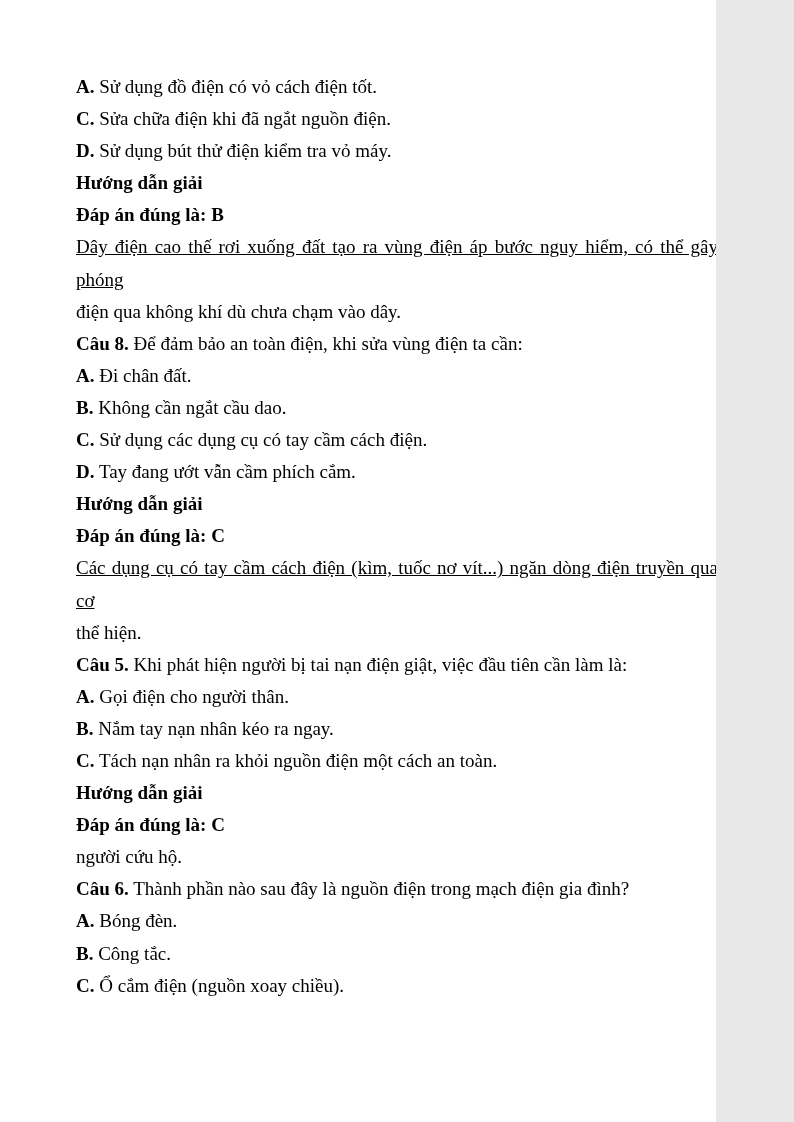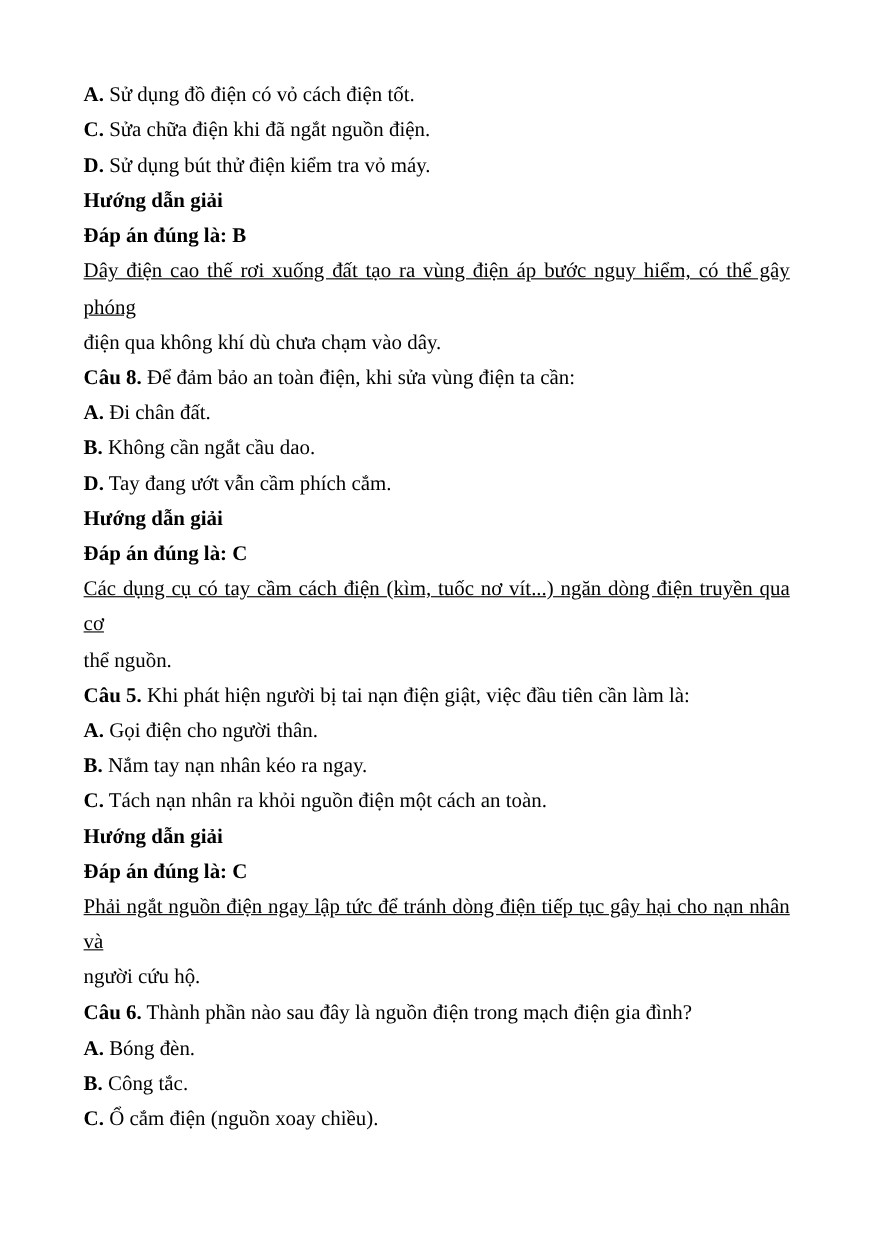--- a/index.html
+++ b/index.html
@@ -2,21 +2,21 @@
 <html lang="vi"><head>
 <meta charset="utf-8">
 <style>
   html, body {
     margin: 0;
     padding: 0;
     background: #e8e8e8;
   }
   .page {
     position: relative;
-    width: 794px;
+    width: 716px;
     height: 1122px;
     background: #ffffff;
     font-family: "Liberation Serif", "DejaVu Serif", serif;
     font-size: 19px;
     color: #000000;
     overflow: hidden;
   }
   .content {
     position: absolute;
     left: 76px;
@@ -45,31 +45,31 @@
       <div class="line"><span class="b">A.</span><span> Sử dụng đồ điện có vỏ cách điện tốt.</span></div>
       <div class="line"><span class="b">C.</span><span> Sửa chữa điện khi đã ngắt nguồn điện.</span></div>
       <div class="line"><span class="b">D.</span><span> Sử dụng bút thử điện kiểm tra vỏ máy.</span></div>
       <div class="line"><span class="b">Hướng dẫn giải</span><span></span></div>
       <div class="line"><span class="b">Đáp án đúng là: B</span><span></span></div>
       <div class="line stretch"><span class="b"></span><span>Dây điện cao thế rơi xuống đất tạo ra vùng điện áp bước nguy hiểm, có thể gây phóng</span></div>
       <div class="line"><span class="b"></span><span>điện qua không khí dù chưa chạm vào dây.</span></div>
       <div class="line"><span class="b">Câu 8.</span><span> Để đảm bảo an toàn điện, khi sửa vùng điện ta cần:</span></div>
       <div class="line"><span class="b">A.</span><span> Đi chân đất.</span></div>
       <div class="line"><span class="b">B.</span><span> Không cần ngắt cầu dao.</span></div>
+      <div class="line"><span class="b">C.</span><span> Sử dụng các dụng cụ có tay cầm cách điện.</span></div>
       <div class="line"><span class="b">D.</span><span> Tay đang ướt vẫn cầm phích cắm.</span></div>
       <div class="line"><span class="b">Hướng dẫn giải</span><span></span></div>
       <div class="line"><span class="b">Đáp án đúng là: C</span><span></span></div>
       <div class="line stretch"><span class="b"></span><span>Các dụng cụ có tay cầm cách điện (kìm, tuốc nơ vít...) ngăn dòng điện truyền qua cơ</span></div>
-      <div class="line"><span class="b"></span><span>thể nguồn.</span></div>
+      <div class="line"><span class="b"></span><span>thể hiện.</span></div>
       <div class="line"><span class="b">Câu 5.</span><span> Khi phát hiện người bị tai nạn điện giật, việc đầu tiên cần làm là:</span></div>
       <div class="line"><span class="b">A.</span><span> Gọi điện cho người thân.</span></div>
       <div class="line"><span class="b">B.</span><span> Nắm tay nạn nhân kéo ra ngay.</span></div>
       <div class="line"><span class="b">C.</span><span> Tách nạn nhân ra khỏi nguồn điện một cách an toàn.</span></div>
       <div class="line"><span class="b">Hướng dẫn giải</span><span></span></div>
       <div class="line"><span class="b">Đáp án đúng là: C</span><span></span></div>
-      <div class="line stretch"><span class="b"></span><span>Phải ngắt nguồn điện ngay lập tức để tránh dòng điện tiếp tục gây hại cho nạn nhân và</span></div>
       <div class="line"><span class="b"></span><span>người cứu hộ.</span></div>
       <div class="line"><span class="b">Câu 6.</span><span> Thành phần nào sau đây là nguồn điện trong mạch điện gia đình?</span></div>
       <div class="line"><span class="b">A.</span><span> Bóng đèn.</span></div>
       <div class="line"><span class="b">B.</span><span> Công tắc.</span></div>
       <div class="line"><span class="b">C.</span><span> Ổ cắm điện (nguồn xoay chiều).</span></div>
     </div>
 </div>
 
 </body></html>

